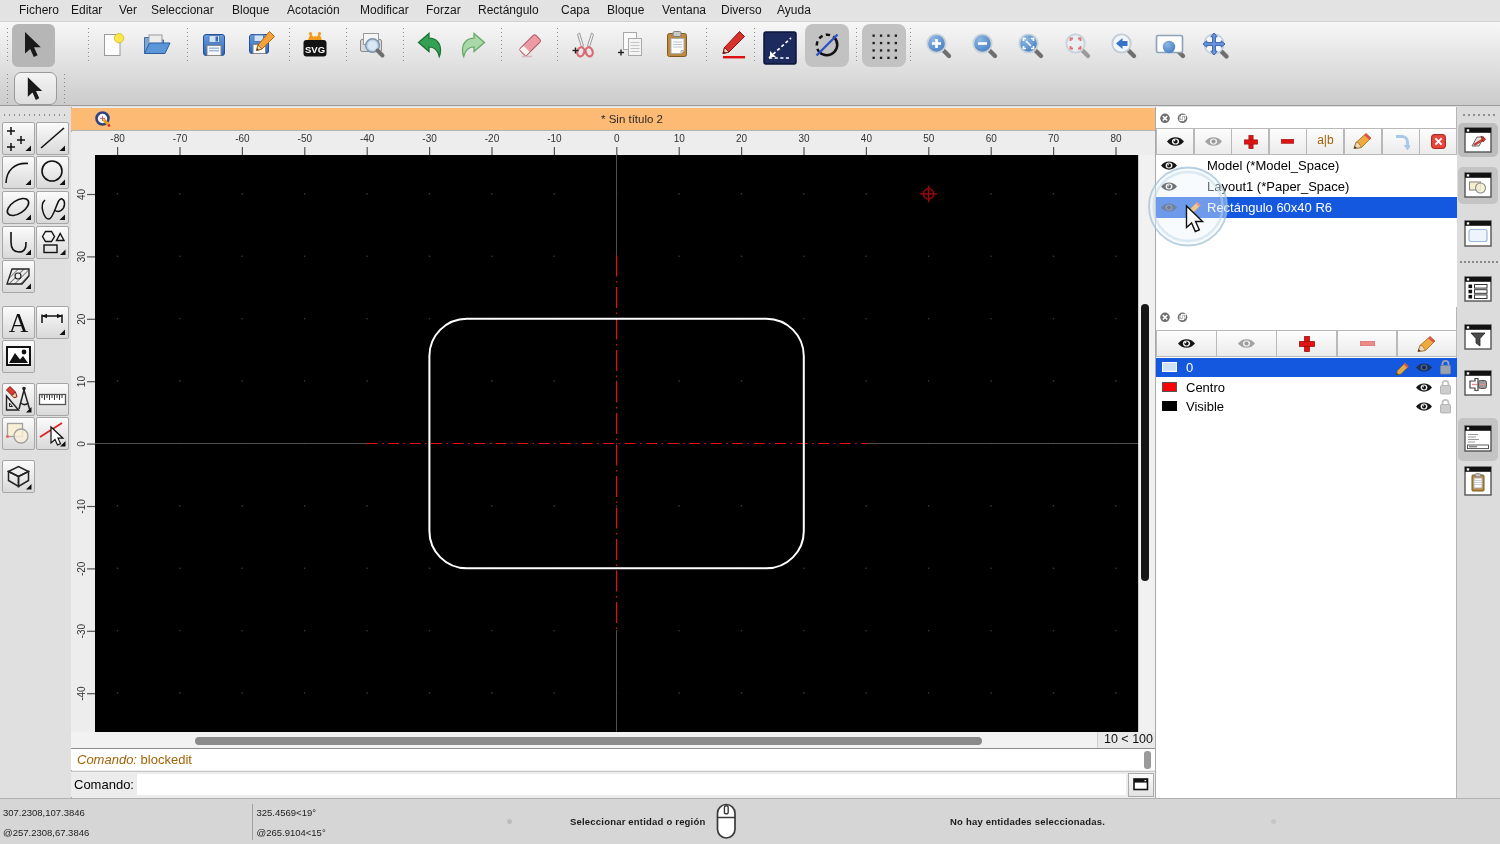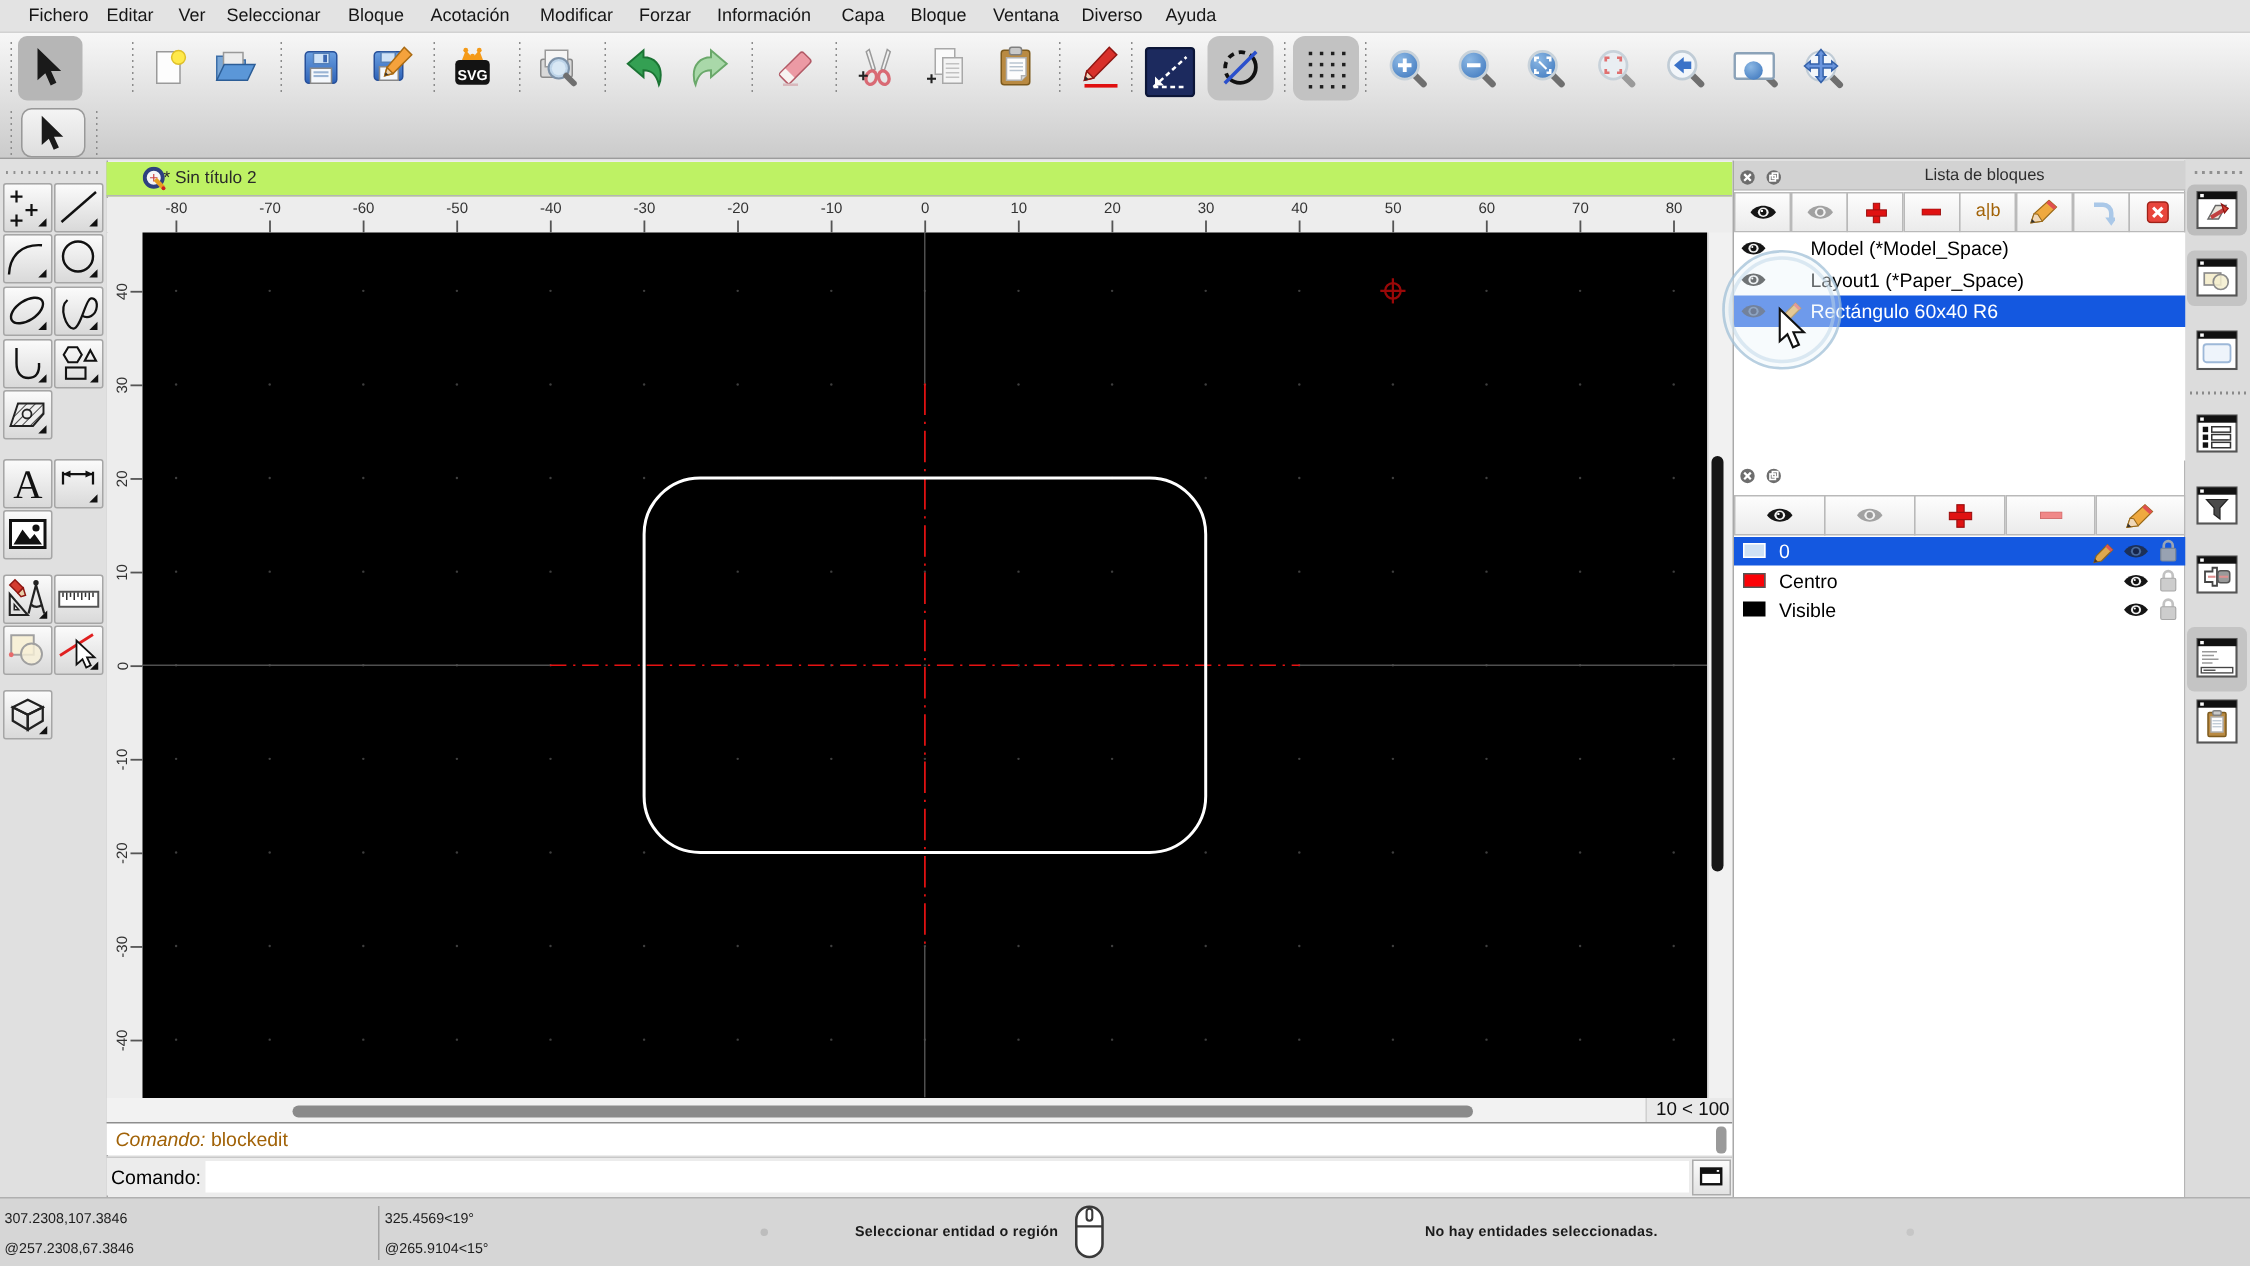--- a/index.html
+++ b/index.html
@@ -8,42 +8,42 @@
 .menubar{position:absolute;left:0;top:0;width:1500px;height:22px;background:#e3e3e3;border-bottom:1px solid #d2d2d2}
 .menubar span{position:absolute;top:0;line-height:21px;font-size:12px;color:#161616}
 .toolbar{position:absolute;left:0;top:22px;width:1500px;height:84px;background:linear-gradient(#f7f7f7,#cbcbcb);border-bottom:1px solid #9c9c9c}
 .tsep{position:absolute;top:6px;width:1px;height:34px;background-image:linear-gradient(#8c8c8c 30%,rgba(0,0,0,0) 0%);background-size:1px 4px}
 .pressed{position:absolute;background:#b6b6b6;border-radius:6px}
 .pressed2{position:absolute;background:#c2c2c2;border-radius:8px}
 .ticon{position:absolute}
 .ldock{position:absolute;left:0;top:106px;width:71px;height:692px;background:#e0e0e0}
 .tool{position:absolute;width:33px;height:33px;background:linear-gradient(#fbfbfb,#d9d9d9);border:1px solid #a6a6a6;border-radius:2px}
 .win{position:absolute;left:71px;top:107px;width:1084px;height:691px;background:#ededed}
-.wtitle{position:absolute;left:0;top:0.5px;width:1084px;height:23.5px;background:#bef264;border-bottom:1px solid #b5b5b5;text-align:left;font-size:11.5px;color:#2a2a2a;line-height:23px}
+.wtitle{position:absolute;left:0;top:0.5px;width:1084px;height:23.5px;background:#fdba74;border-bottom:1px solid #b5b5b5;text-align:center;font-size:11.5px;color:#2a2a2a;line-height:23px}
 .rpanel{position:absolute;left:1155px;top:107px;width:302px;height:691px;background:#fff;border-left:1px solid #a9a9a9;border-right:1px solid #b5b5b5}
 .ptitle{position:absolute;left:0;width:301px;height:20px;background:#d2d2d2;border-bottom:1px solid #c0c0c0;text-align:center;font-size:11px;color:#2d2d2d;line-height:20px;padding-left:33px}
 .pbtn{position:absolute;background:linear-gradient(#fdfdfd,#ebebeb);border:1px solid #b9b9b9}
 .rdock{position:absolute;left:1457px;top:106px;width:43px;height:692px;background:#dcdcdc}
 .statusbar{position:absolute;left:0;top:798px;width:1500px;height:46px;background:#d6d6d6;border-top:1px solid #b0b0b0}
 .st{position:absolute;font-size:9.5px;color:#1d1d1d}
 .stb{position:absolute;font-size:9.5px;font-weight:bold;color:#1b1b1b;letter-spacing:.2px}
 .row13{font-size:13px;color:#000;position:absolute}
 </style>
 </head>
 <body>
 <div class="menubar">
 <span style="left:19px">Fichero</span>
 <span style="left:71px">Editar</span>
 <span style="left:119px">Ver</span>
 <span style="left:151px">Seleccionar</span>
 <span style="left:232px">Bloque</span>
 <span style="left:287px">Acotación</span>
 <span style="left:360px">Modificar</span>
 <span style="left:426px">Forzar</span>
-<span style="left:478px">Información</span>
+<span style="left:478px">Rectángulo</span>
 <span style="left:561px">Capa</span>
 <span style="left:607px">Bloque</span>
 <span style="left:662px">Ventana</span>
 <span style="left:721px">Diverso</span>
 <span style="left:777px">Ayuda</span>
 </div>
 <div class="toolbar">
 <div class="tsep" style="left:7px"></div>
 <div class="pressed" style="left:12px;top:2px;width:43px;height:43px"></div>
 <svg class="ticon" style="left:23px;top:9px" width="22" height="28" viewBox="0 0 22 28">
@@ -629,21 +629,20 @@
 <div style="position:absolute;left:66px;top:2px;width:989px;height:21.5px;background:#fff"></div>
 <div style="position:absolute;left:1056.5px;top:1.5px;width:26px;height:24px;background:linear-gradient(#fbfbfb,#e2e2e2);border:1px solid #ababab"></div>
 <svg style="position:absolute;left:1061.5px;top:6px" width="16" height="13">
         <rect x="1" y="1" width="13.5" height="10.5" fill="#fff" stroke="#111" stroke-width="1.6"></rect>
         <rect x="1" y="1" width="13.5" height="3.6" fill="#111"></rect>
         <rect x="11.5" y="2" width="1.6" height="1.2" fill="#fff"></rect>
       </svg>
 </div>
 </div>
 <div class="rpanel">
-<div class="ptitle" style="top:0">Lista de bloques</div>
 <svg style="position:absolute;left:3.5px;top:5.5px" width="30" height="11">
       <circle cx="5" cy="5.3" r="4.8" fill="#6e6e6e"></circle>
       <path d="M2.8,3.1 L7.2,7.5 M7.2,3.1 L2.8,7.5" stroke="#fff" stroke-width="1.5"></path>
       <circle cx="22.5" cy="5.3" r="4.8" fill="#6e6e6e"></circle>
       <rect x="20" y="4" width="3.6" height="3.6" fill="none" stroke="#fff" stroke-width="1.1"></rect>
       <rect x="21.6" y="2.4" width="3.6" height="3.6" fill="none" stroke="#fff" stroke-width="1.1"></rect>
     </svg>
 <div class="pbtn" style="left:0px;top:20.5px;width:38.1px;height:27px"></div>
 <div class="pbtn" style="left:37.6px;top:20.5px;width:38.1px;height:27px"></div>
 <div class="pbtn" style="left:75.2px;top:20.5px;width:38.1px;height:27px"></div>

